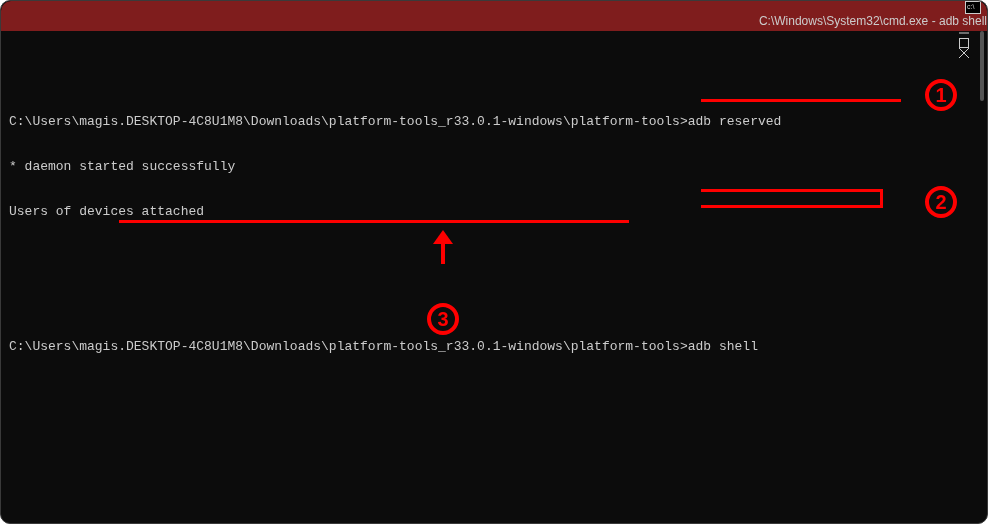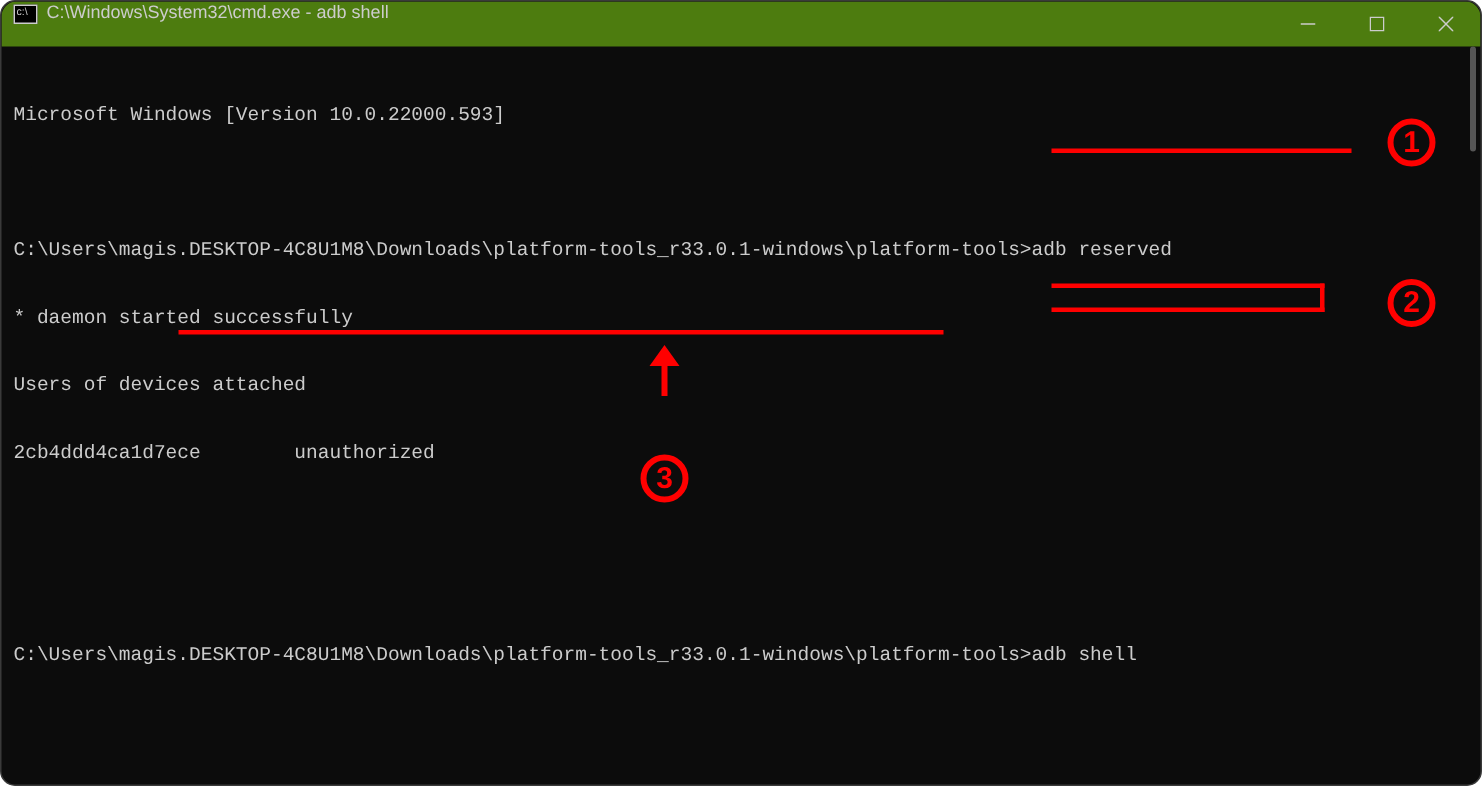--- a/index.html
+++ b/index.html
@@ -17,29 +17,30 @@
     height: 524px;
     background: #0c0c0c;
     border: 1px solid #3a3a3a;
     border-radius: 10px;
     box-sizing: border-box;
     overflow: hidden;
   }
   .titlebar {
     position: relative;
     height: 30px;
-    background: #4d7c0f;
+    background: #7f1d1d;
     display: flex;
-    align-items: flex-start;
+    align-items: flex-end;
     padding-left: 8px;
     color: #ccc;
     font-family: "Segoe UI", Tahoma, sans-serif;
     font-size: 12px;
     border-top-left-radius: 10px;
     border-top-right-radius: 10px;
+    flex-direction: column;
   }
   .titlebar .cmd-icon {
     width: 16px;
     height: 16px;
     margin-right: 6px;
     display: inline-flex;
     align-items: center;
     justify-content: center;
   }
   .titlebar .cmd-icon-box {
@@ -169,26 +170,24 @@
       <svg viewBox="0 0 10 10">
           <line x1="0" y1="0" x2="10" y2="10"></line>
           <line x1="10" y1="0" x2="0" y2="10"></line>
         </svg>
     </div>
   </div>
 
   <div class="scrollbar-thumb"></div>
 
   <div class="term">
-    <div class="line">Microsoft Windows [Version 10.0.22000.593]</div>
     <div class="line"></div>
     <div class="line"><span>C:\Users\magis.DESKTOP-4C8U1M8\Downloads\platform-tools_r33.0.1-windows\platform-tools&gt;</span><span>adb reserved</span></div>
     <div class="line">* daemon started successfully</div>
     <div class="line">Users of devices attached</div>
-    <div class="line">2cb4ddd4ca1d7ece        unauthorized</div>
     <div class="line"></div>
     <div class="line"></div>
     <div class="line"><span>C:\Users\magis.DESKTOP-4C8U1M8\Downloads\platform-tools_r33.0.1-windows\platform-tools&gt;</span><span>adb shell</span></div>
     
     
     
   </div>
 
   <div class="annot under" style="left:700px; top:98px; width:200px;"></div>
   <div class="annot circled" style="left:924px; top:78px;">

